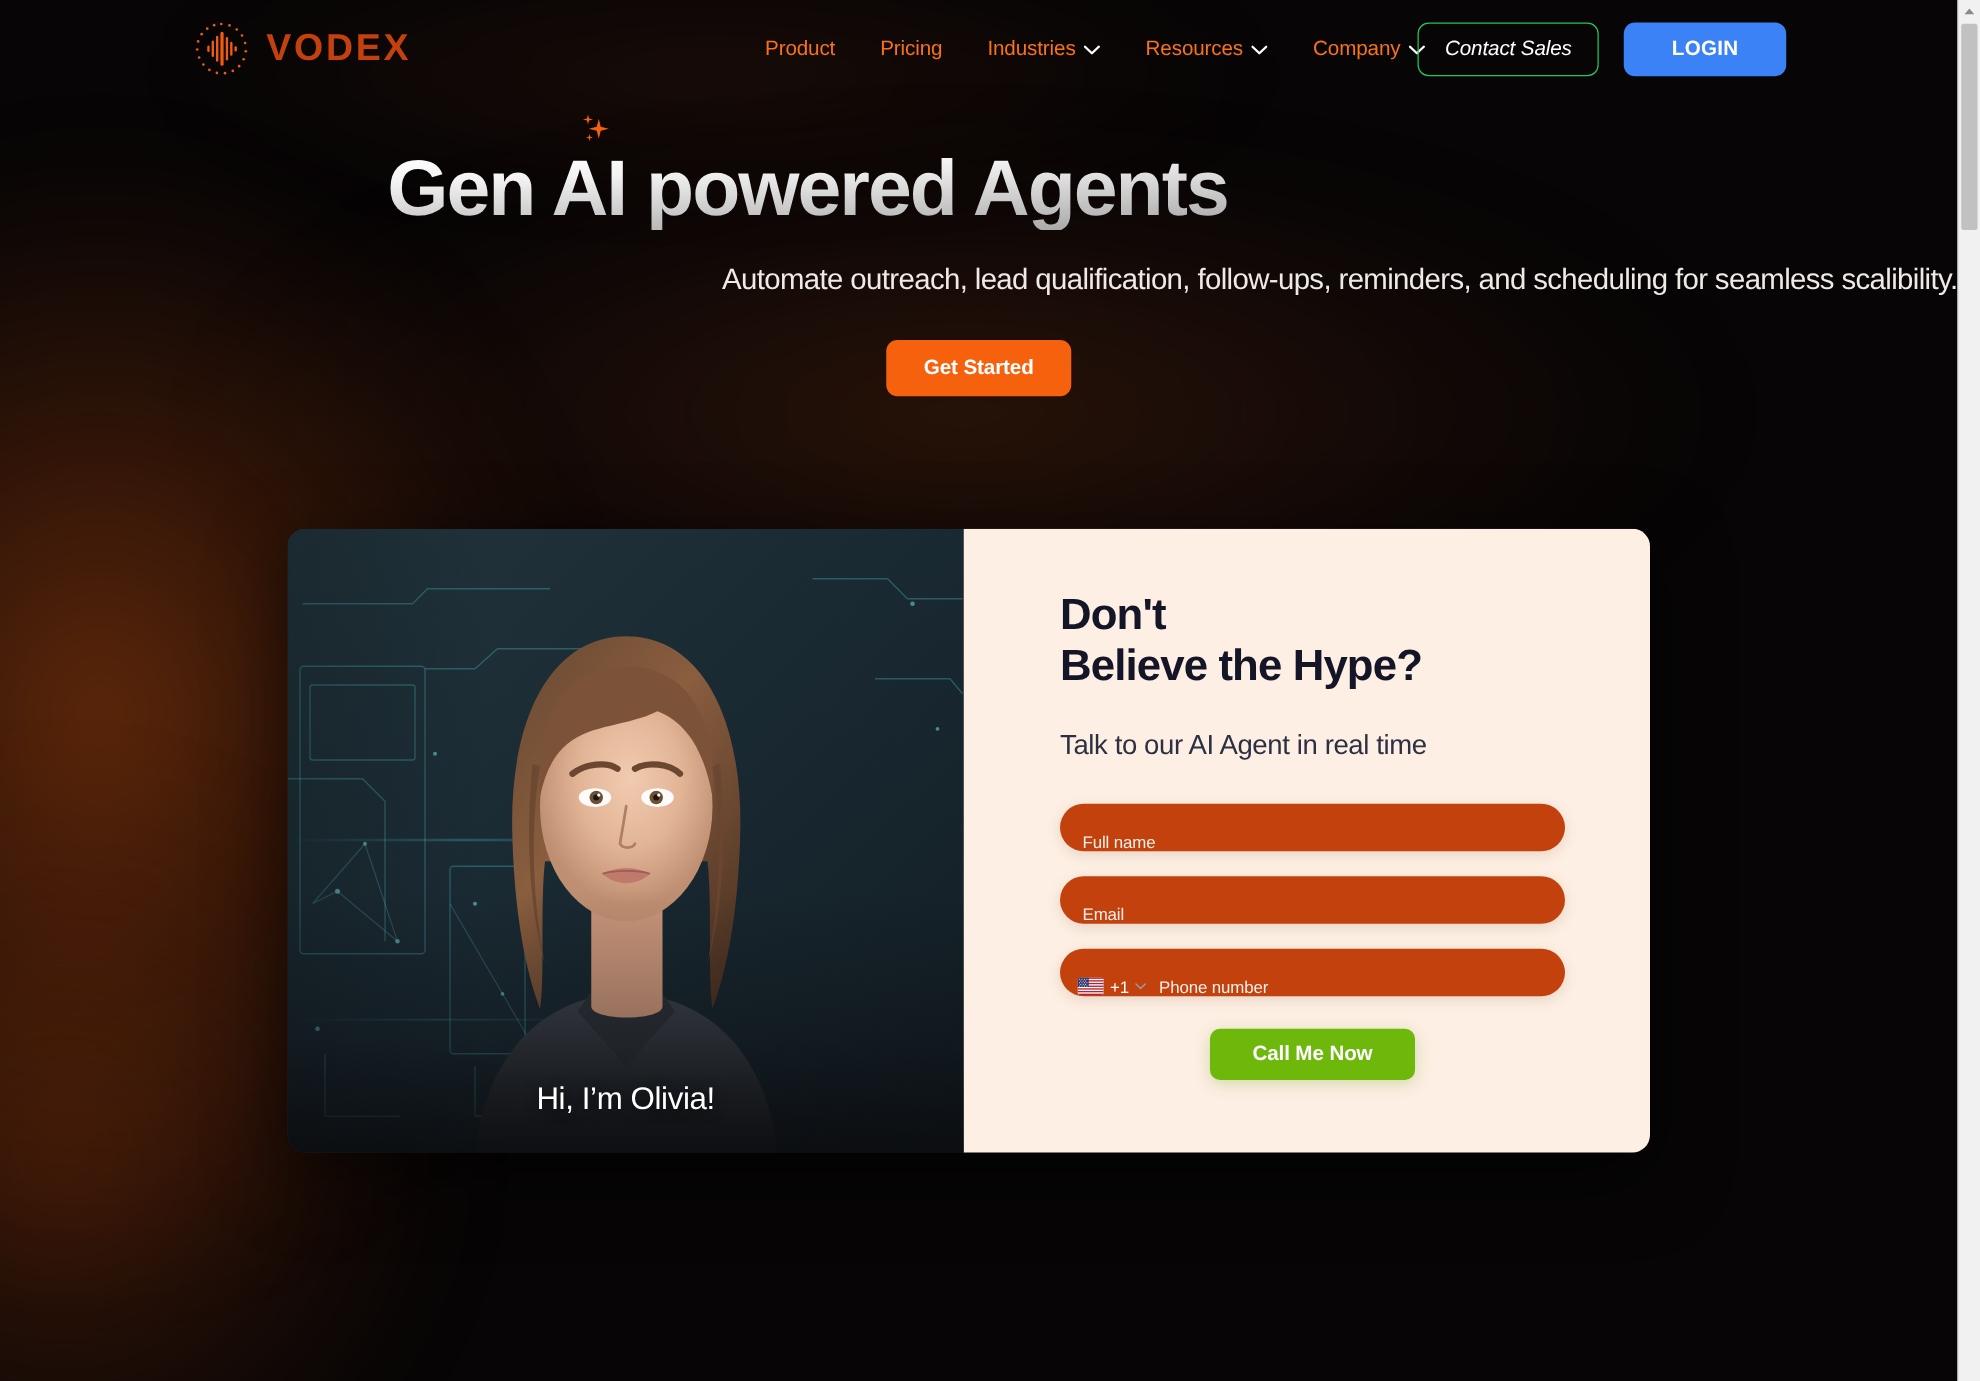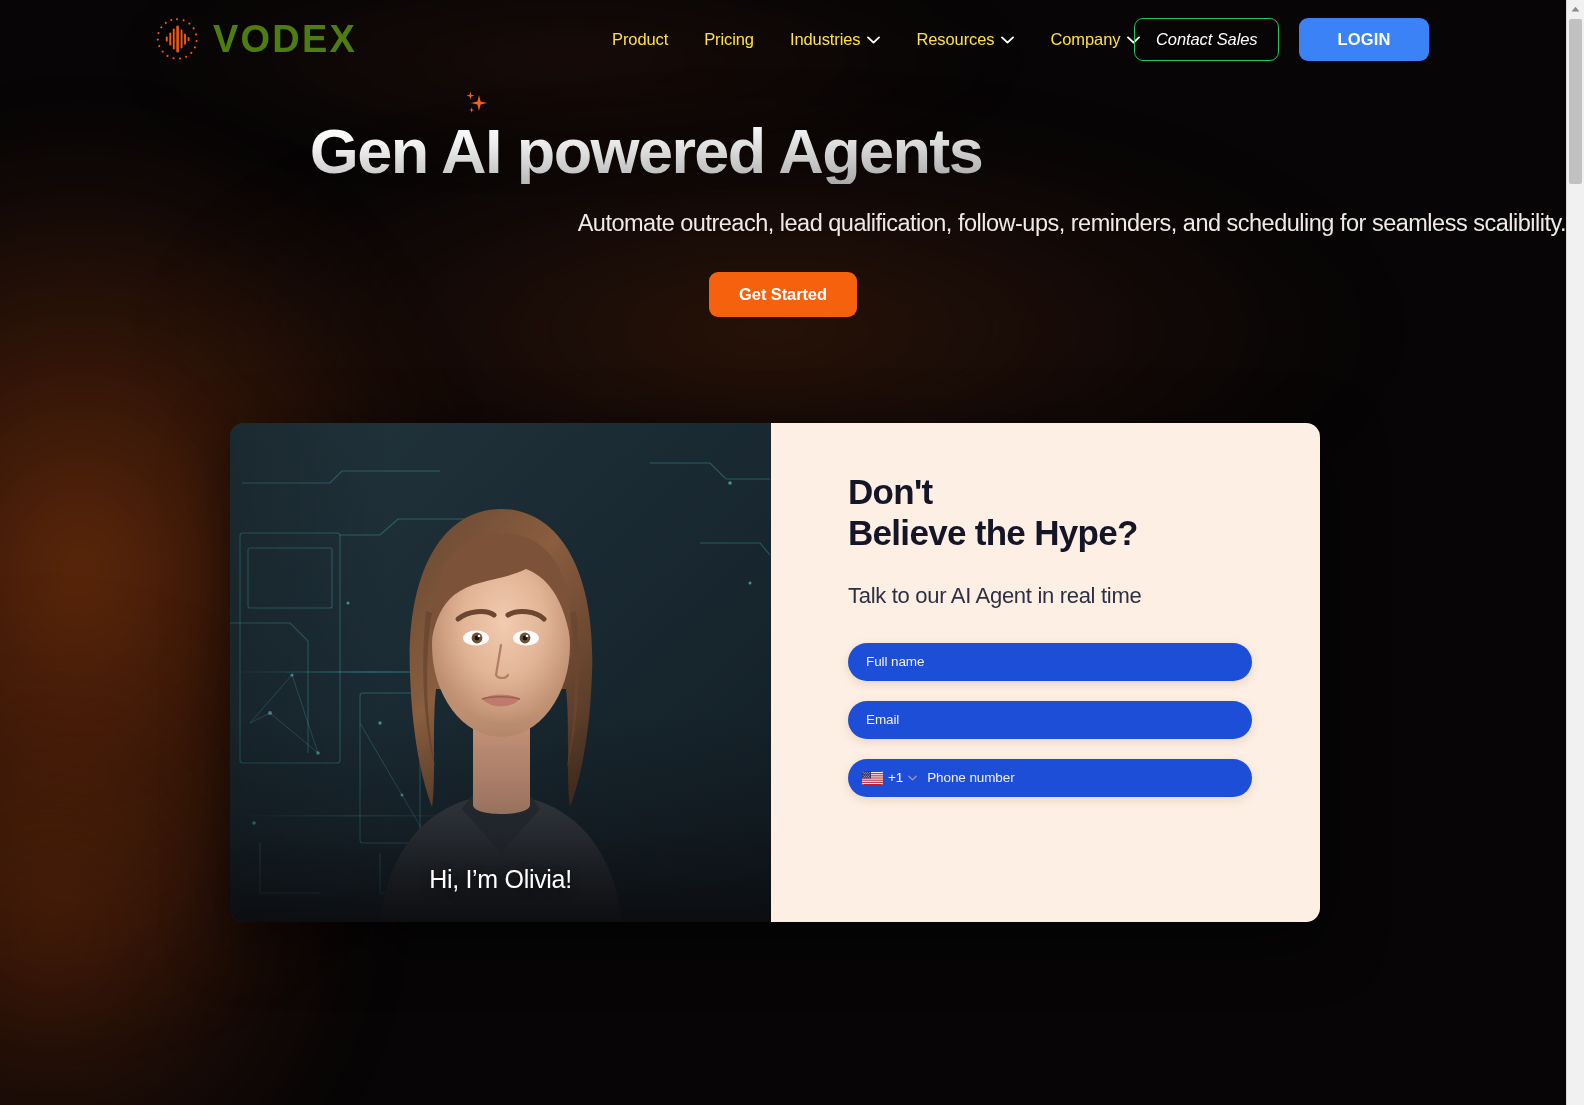--- a/index.html
+++ b/index.html
@@ -87,39 +87,39 @@
   .brand {
     position: absolute;
     left: 154px; top: 16px;
     display: flex;
     align-items: center;
     gap: 13px;
     cursor: pointer;
   }
   .brand-mark { width: 46px; height: 46px; display:block; }
   .brand-text {
-    color: #4d7c0f;
-    font-size: 38px;
+    color: #c2410c;
+    font-size: 30px;
     font-weight: 700;
     letter-spacing: 2.2px;
     font-family: "Liberation Sans", sans-serif;
   }
 
   nav.menu {
     position: absolute;
     left: 612px; top: 26px;
     display: flex;
     align-items: center;
     gap: 0px;
   }
   .menu-item {
     display: flex;
     align-items: center;
     gap: 7px;
-    color: #fde047;
+    color: #f97316;
     font-size: 16.5px;
     font-weight: 400;
     padding: 4px 18px;
     cursor: pointer;
     white-space: nowrap;
     letter-spacing: -0.1px;
   }
   .menu-item:first-child { padding-left: 0; }
   .caret { display: block; }
 
@@ -283,24 +283,24 @@
     font-size: 22px;
     font-weight: 400;
     letter-spacing: -0.3px;
     margin-top: 29px;
   }
 
   .field {
     position: relative;
     margin-top: 0;
     height: 38px;
-    background: #1d4ed8;
+    background: #c2410c;
     border-radius: 22px;
     display: flex;
-    align-items: center;
+    align-items: flex-end;
     padding: 0 18px;
     box-shadow: 0 3px 10px rgba(140,100,70,0.18);
   }
   .field-input {
     background: transparent;
     border: none;
     outline: none;
     color: #ffffff;
     font-size: 13.5px;
     font-family: "Liberation Sans", sans-serif;
@@ -645,20 +645,23 @@
               </g>
             </svg>
             <span class="prefix-code">+1</span>
             <svg class="prefix-caret" width="9" height="6" viewBox="0 0 9 6">
               <path d="M0.8 1.2 L4.5 4.8 L8.2 1.2" stroke="#9a9a9a" stroke-width="1.3" fill="none" stroke-linecap="round" stroke-linejoin="round"></path>
             </svg>
           </div>
           <input class="field-input" type="text" placeholder="Phone number" style="">
         </div>
 
+        <div class="btn-call-wrap">
+          <button class="btn-call">Call Me Now</button>
+        </div>
 
 
       </div>
     </section>
 
   </div>
 
   <div class="scrollbar">
     <div class="sb-arrow">
       <svg width="9" height="6" viewBox="0 0 9 6">

